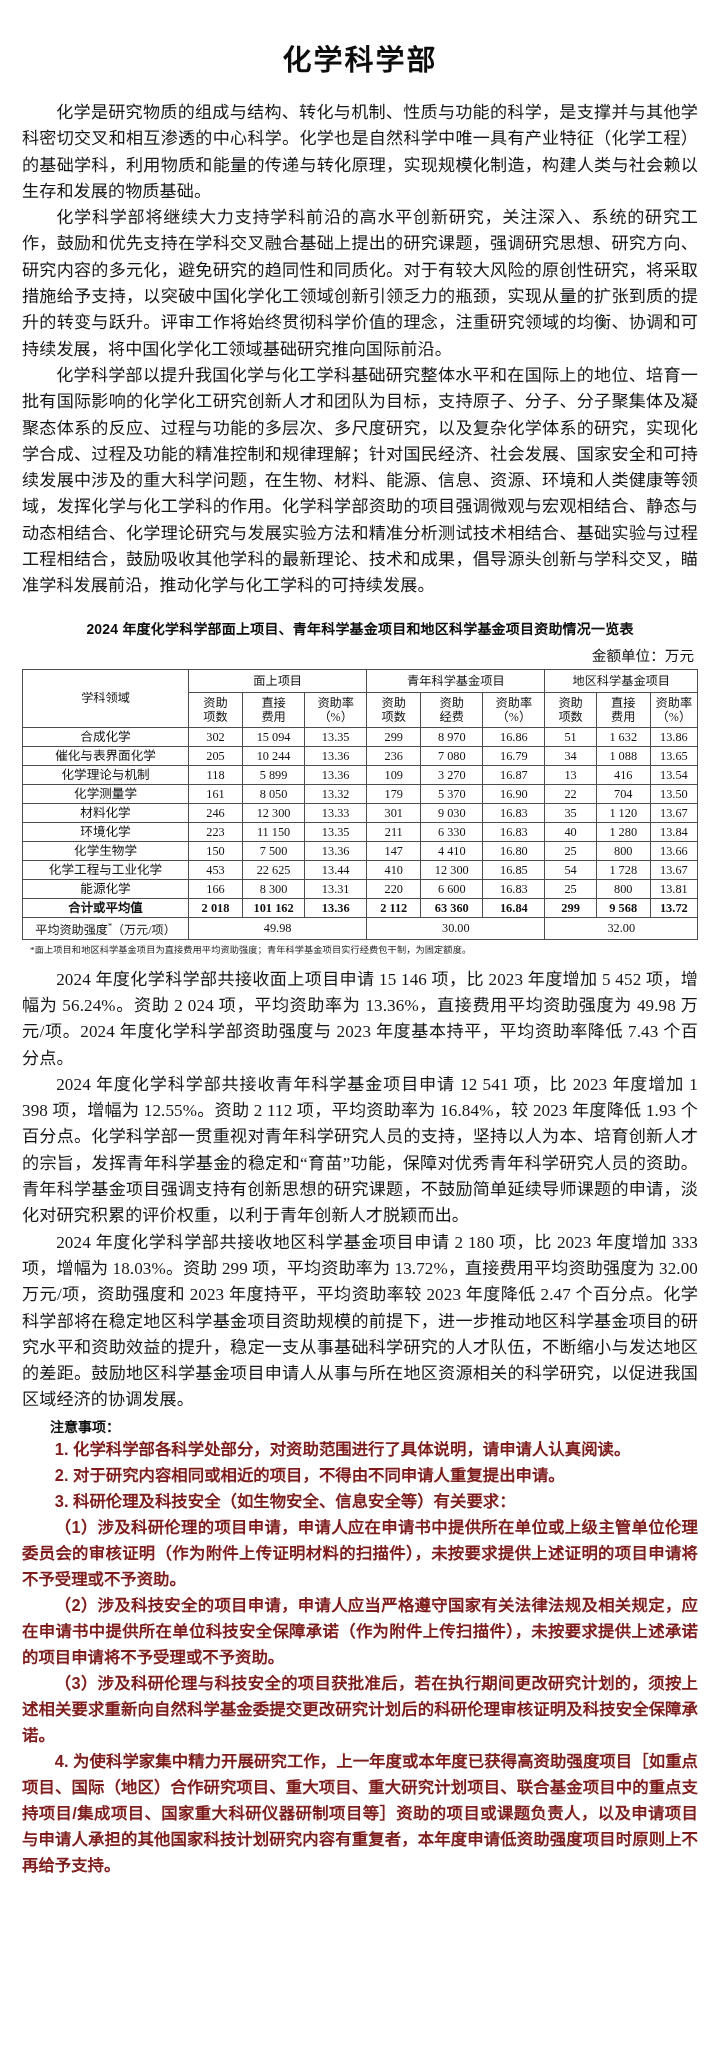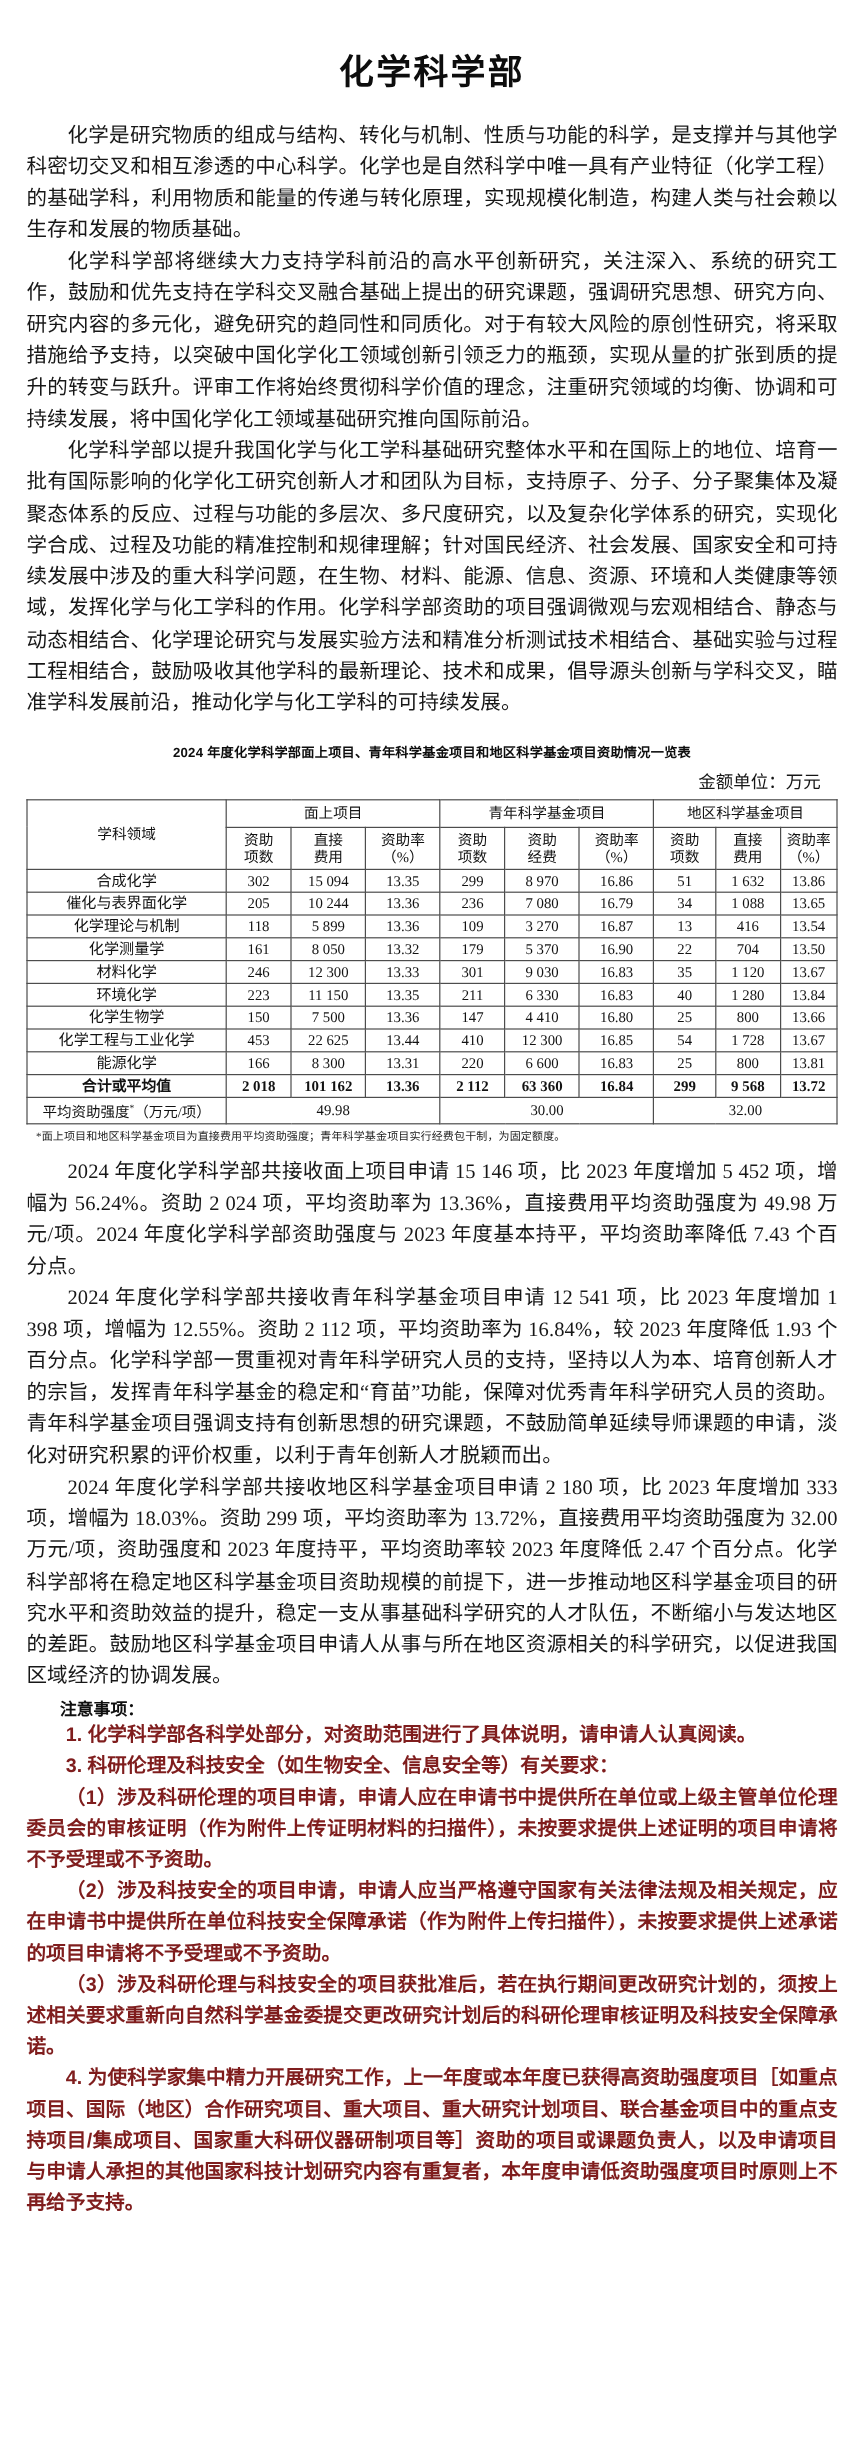--- a/index.html
+++ b/index.html
@@ -45,29 +45,29 @@
     letter-spacing: 0.1px;
     color: #171717;
   }
 
   
   .table-block { margin-top: 18px; }
   .table-title {
     text-align: center;
     font-family: "Liberation Sans", "DejaVu Sans", sans-serif;
     font-weight: 700;
-    font-size: 11px;
+    font-size: 14px;
     letter-spacing: 0.2px;
     margin: 4px 0 6px 0;
     color: #0d0d0d;
   }
   .unit-line {
     text-align: right;
     font-size: 14.6px;
-    margin: 0 14px 4px 0;
+    margin: 0 4px 4px 0;
     color: #151515;
   }
 
   table.fund {
     width: 100%;
     border-collapse: collapse;
     table-layout: fixed;
     font-size: 12.1px;
     color: #121212;
   }
@@ -360,20 +360,21 @@
 
   <div class="para-after-table">
     <p class="para">2024 年度化学科学部共接收面上项目申请 15 146 项，比 2023 年度增加 5 452 项，增幅为 56.24%。资助 2 024 项，平均资助率为 13.36%，直接费用平均资助强度为 49.98 万元/项。2024 年度化学科学部资助强度与 2023 年度基本持平，平均资助率降低 7.43 个百分点。</p>
     <p class="para">2024 年度化学科学部共接收青年科学基金项目申请 12 541 项，比 2023 年度增加 1 398 项，增幅为 12.55%。资助 2 112 项，平均资助率为 16.84%，较 2023 年度降低 1.93 个百分点。化学科学部一贯重视对青年科学研究人员的支持，坚持以人为本、培育创新人才的宗旨，发挥青年科学基金的稳定和“育苗”功能，保障对优秀青年科学研究人员的资助。青年科学基金项目强调支持有创新思想的研究课题，不鼓励简单延续导师课题的申请，淡化对研究积累的评价权重，以利于青年创新人才脱颖而出。</p>
     <p class="para">2024 年度化学科学部共接收地区科学基金项目申请 2 180 项，比 2023 年度增加 333 项，增幅为 18.03%。资助 299 项，平均资助率为 13.72%，直接费用平均资助强度为 32.00 万元/项，资助强度和 2023 年度持平，平均资助率较 2023 年度降低 2.47 个百分点。化学科学部将在稳定地区科学基金项目资助规模的前提下，进一步推动地区科学基金项目的研究水平和资助效益的提升，稳定一支从事基础科学研究的人才队伍，不断缩小与发达地区的差距。鼓励地区科学基金项目申请人从事与所在地区资源相关的科学研究，以促进我国区域经济的协调发展。</p>
   </div>
 
   <div>
     <div class="notes-head">注意事项：</div>
     <p class="note-item">1. 化学科学部各科学处部分，对资助范围进行了具体说明，请申请人认真阅读。</p>
+    <p class="note-item">2. 对于研究内容相同或相近的项目，不得由不同申请人重复提出申请。</p>
     <p class="note-item">3. 科研伦理及科技安全（如生物安全、信息安全等）有关要求：</p>
     <p class="note-item hang">（1）涉及科研伦理的项目申请，申请人应在申请书中提供所在单位或上级主管单位伦理委员会的审核证明（作为附件上传证明材料的扫描件），未按要求提供上述证明的项目申请将不予受理或不予资助。</p>
     <p class="note-item hang">（2）涉及科技安全的项目申请，申请人应当严格遵守国家有关法律法规及相关规定，应在申请书中提供所在单位科技安全保障承诺（作为附件上传扫描件），未按要求提供上述承诺的项目申请将不予受理或不予资助。</p>
     <p class="note-item hang">（3）涉及科研伦理与科技安全的项目获批准后，若在执行期间更改研究计划的，须按上述相关要求重新向自然科学基金委提交更改研究计划后的科研伦理审核证明及科技安全保障承诺。</p>
     <p class="note-item">4. 为使科学家集中精力开展研究工作，上一年度或本年度已获得高资助强度项目［如重点项目、国际（地区）合作研究项目、重大项目、重大研究计划项目、联合基金项目中的重点支持项目/集成项目、国家重大科研仪器研制项目等］资助的项目或课题负责人，以及申请项目与申请人承担的其他国家科技计划研究内容有重复者，本年度申请低资助强度项目时原则上不再给予支持。</p>
   </div>
 
 </div>
 
 </body></html>

